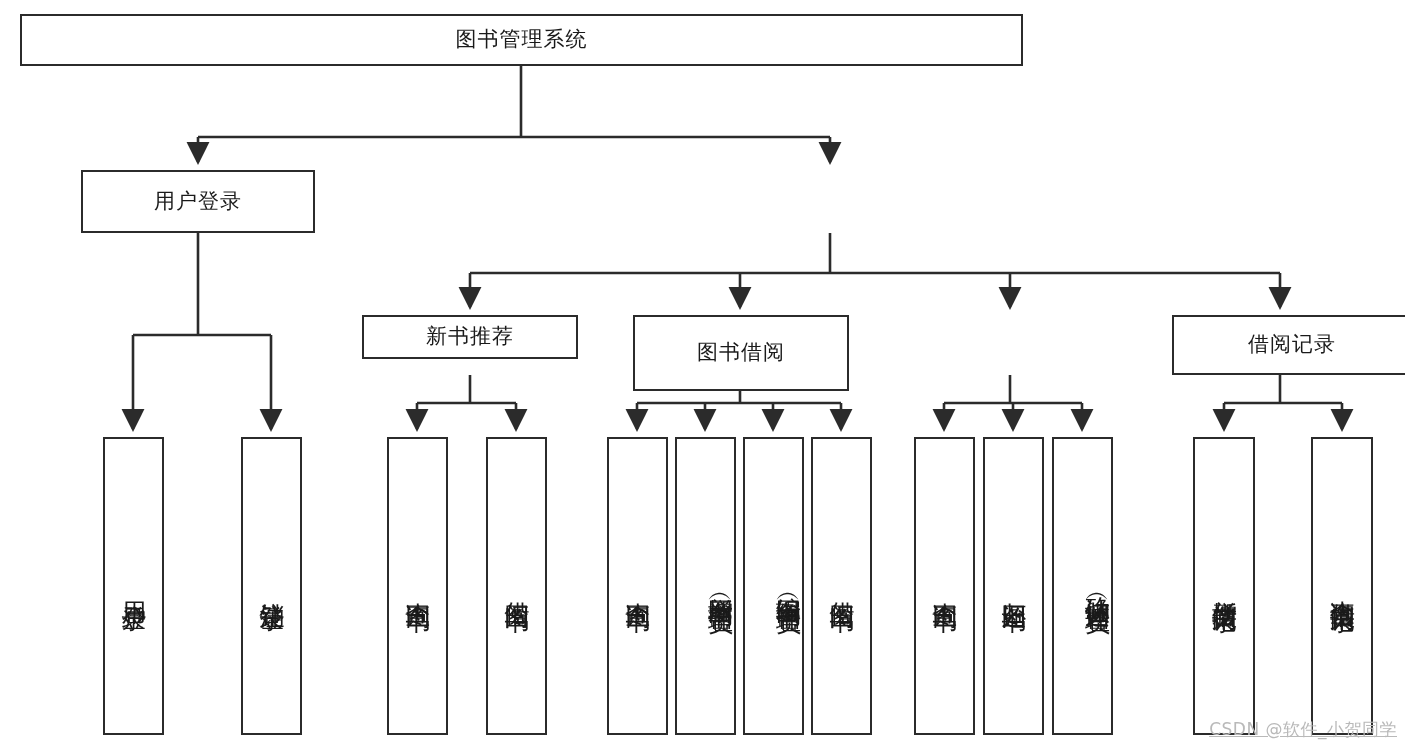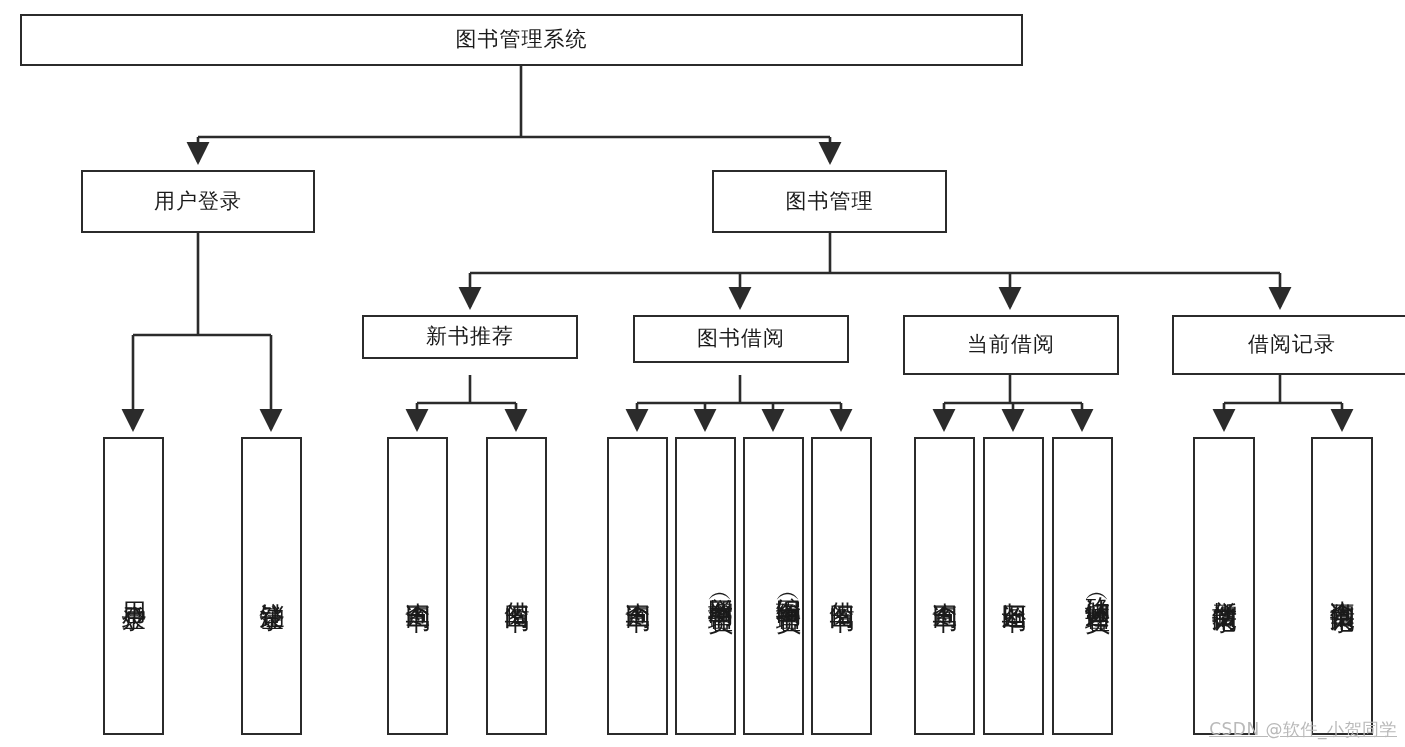--- a/index.html
+++ b/index.html
@@ -122,32 +122,26 @@
     </g>
   </svg>
 
   <div class="node h" style="left:20px; top:14px; width:1003px; height:52px;">
     <span>图书管理系统</span>
   </div>
 
   <div class="node h" style="left:81px; top:170px; width:234px; height:63px;">
     <span>用户登录</span>
   </div>
-  <div class="node h" style="left:712px; top:170px; width:235px; height:63px;">
-    <span>图书管理</span>
-  </div>
 
   <div class="node h" style="left:362px; top:315px; width:216px; height:44px;">
     <span>新书推荐</span>
   </div>
-  <div class="node h" style="left:633px; top:315px; width:216px; height:48px;">
+  <div class="node h" style="left:633px; top:315px; width:216px; height:76px;">
     <span>图书借阅</span>
-  </div>
-  <div class="node h" style="left:903px; top:315px; width:216px; height:60px;">
-    <span>当前借阅</span>
   </div>
   <div class="node h" style="left:1172px; top:315px; width:240px; height:60px;">
     <span>借阅记录</span>
   </div>
 
   <div class="node v center" style="left:103px; top:437px; width:61px; height:298px;">
     <span>用户登录</span>
   </div>
   <div class="node v center" style="left:241px; top:437px; width:61px; height:298px;">
     <span>注销登录</span>

